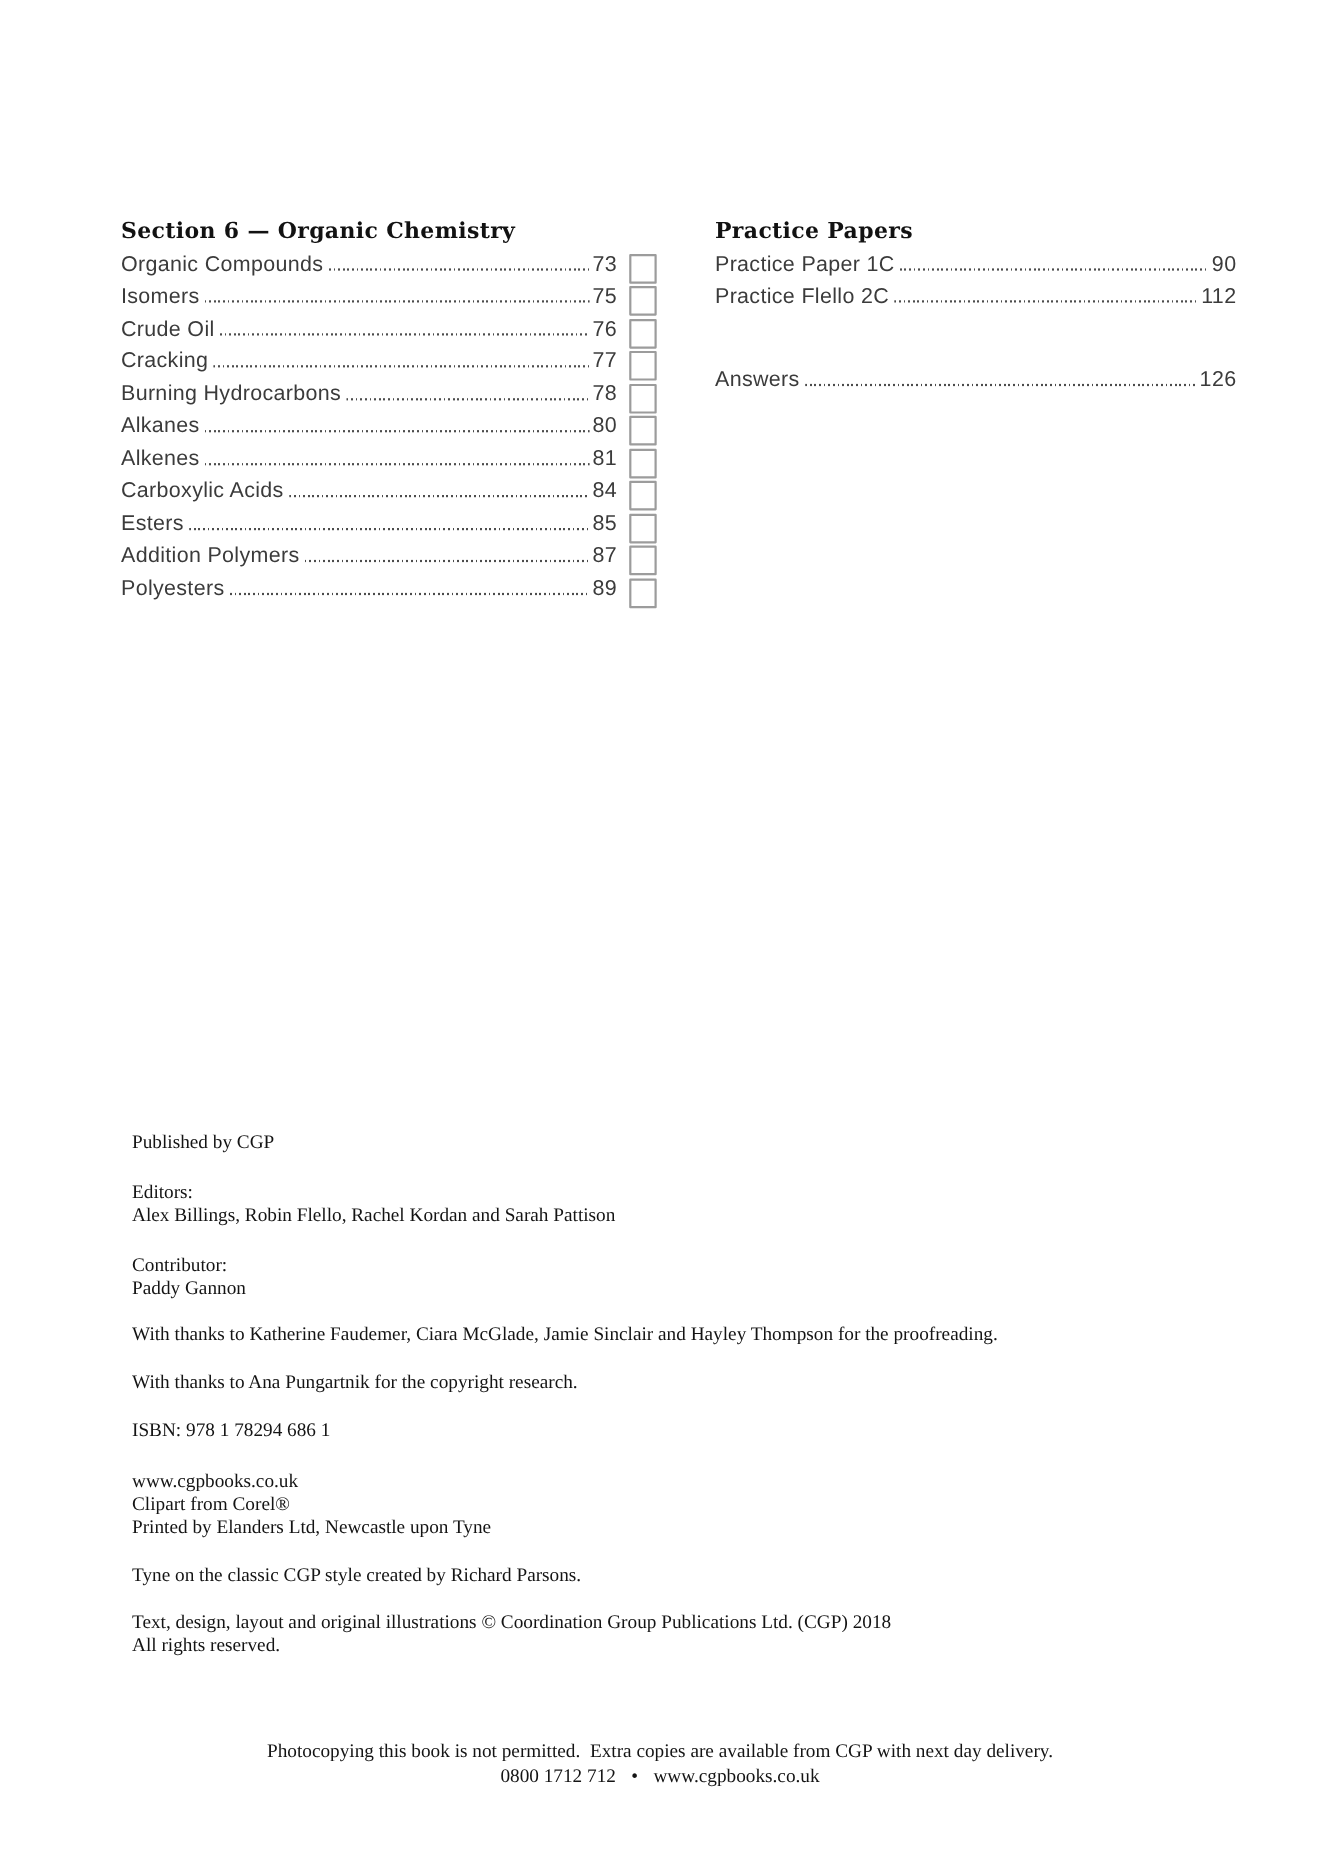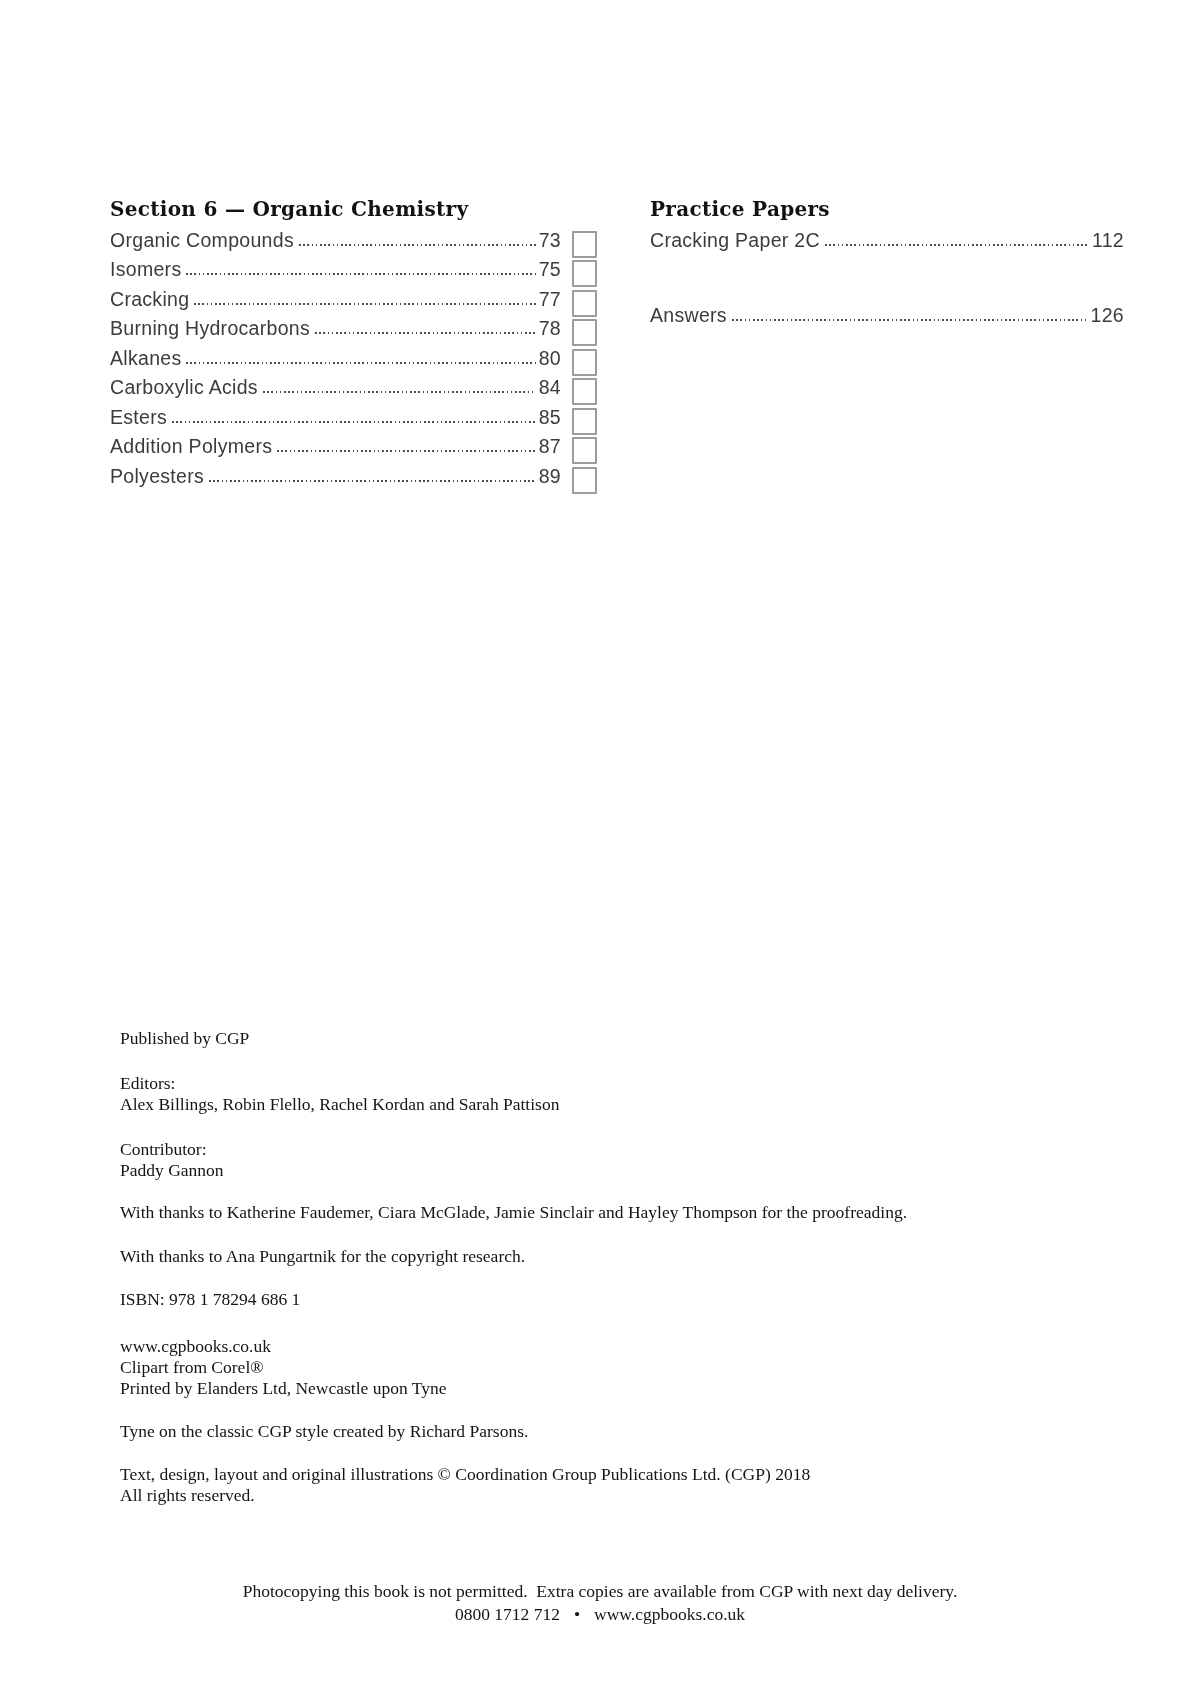--- a/index.html
+++ b/index.html
@@ -48,35 +48,47 @@
     <span class="toc-page">73</span>
     <span class="checkbox"></span>
   </div>
   <div class="toc-row">
     <span class="toc-label">Isomers</span>
     <span class="leader"></span>
     <span class="toc-page">75</span>
     <span class="checkbox"></span>
   </div>
   <div class="toc-row">
+    <span class="toc-label">Crude Oil</span>
+    <span class="leader"></span>
+    <span class="toc-page">76</span>
+    <span class="checkbox"></span>
+  </div>
+  <div class="toc-row">
     <span class="toc-label">Cracking</span>
     <span class="leader"></span>
     <span class="toc-page">77</span>
     <span class="checkbox"></span>
   </div>
   <div class="toc-row">
     <span class="toc-label">Burning Hydrocarbons</span>
     <span class="leader"></span>
     <span class="toc-page">78</span>
     <span class="checkbox"></span>
   </div>
   <div class="toc-row">
     <span class="toc-label">Alkanes</span>
     <span class="leader"></span>
     <span class="toc-page">80</span>
+    <span class="checkbox"></span>
+  </div>
+  <div class="toc-row">
+    <span class="toc-label">Alkenes</span>
+    <span class="leader"></span>
+    <span class="toc-page">81</span>
     <span class="checkbox"></span>
   </div>
   <div class="toc-row">
     <span class="toc-label">Carboxylic Acids</span>
     <span class="leader"></span>
     <span class="toc-page">84</span>
     <span class="checkbox"></span>
   </div>
   <div class="toc-row">
     <span class="toc-label">Esters</span>
@@ -95,21 +107,26 @@
     <span class="leader"></span>
     <span class="toc-page">89</span>
     <span class="checkbox"></span>
   </div>
 </div>
 
 <div id="toc-right" class="toc-col">
   <div class="heading">Practice Papers</div>
 
   <div class="toc-row">
-    <span class="toc-label">Cracking Paper 2C</span>
+    <span class="toc-label">Practice Paper 1C</span>
+    <span class="leader"></span>
+    <span class="toc-page">90</span>
+  </div>
+  <div class="toc-row">
+    <span class="toc-label">Practice Flello 2C</span>
     <span class="leader"></span>
     <span class="toc-page">112</span>
   </div>
 
   <div class="spacer-answers"></div>
 
   <div class="toc-row">
     <span class="toc-label">Answers</span>
     <span class="leader"></span>
     <span class="toc-page">126</span>

